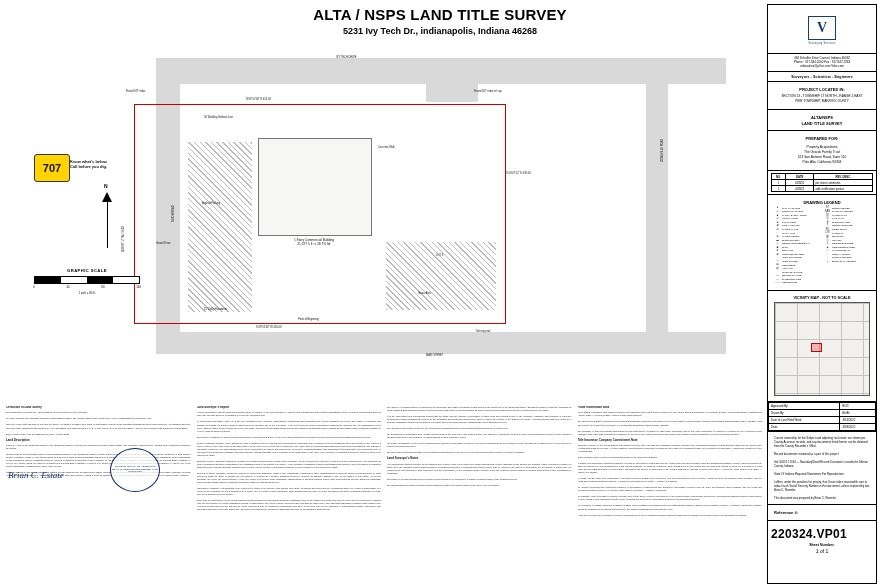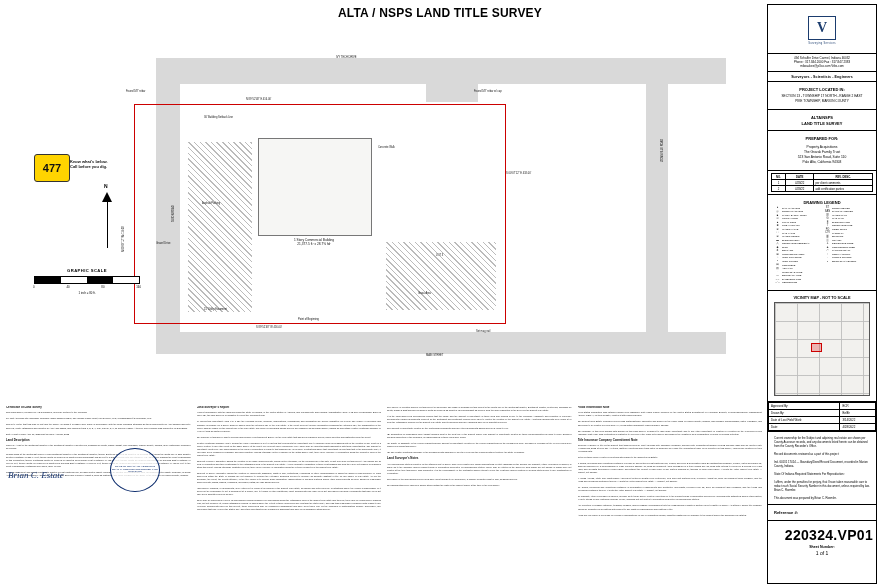--- a/index.html
+++ b/index.html
@@ -22,21 +22,21 @@
   }
   
   .title-area {
     position: absolute;
     left: 230px;
     top: 6px;
     width: 420px;
     text-align: center;
   }
   .title-main {
-    font-size: 12px;
+    font-size: 15px;
     font-weight: bold;
     letter-spacing: .2px;
     color: #000;
   }
   .title-sub {
     font-size: 9px;
     font-weight: bold;
     margin-top: 3px;
     color: #000;
   }
@@ -192,23 +192,23 @@
     font-size: 2.8px;
     line-height: 1.45;
     padding: 2px 3px;
   }
   .ref-line {
     font-size: 4px;
     font-weight: bold;
     padding: 3px;
   }
   .proj-num {
-    font-size: 14px;
-    font-weight: bold;
-    text-align: right;
+    font-size: 12px;
+    font-weight: bold;
+    text-align: left;
     padding: 4px 0 2px;
     letter-spacing: .3px;
   }
   .sheet-num {
     font-size: 3.6px;
     font-weight: bold;
     text-align: center;
     padding-bottom: 1px;
   }
   .sheet-count {
@@ -399,20 +399,21 @@
     color: #12306b;
   }
 </style>
 </head>
 <body>
 
 <div class="sheet">
 
   <div class="title-area">
     <div class="title-main">ALTA / NSPS LAND TITLE SURVEY</div>
+    <div class="title-sub">5231 Ivy Tech Dr., indianapolis, Indiana 46268</div>
   </div>
 
   <div class="right-panel">
 
     <div class="logo-box">
       <div class="logo-mark">V</div>
       <div class="logo-cap">Surveying Services</div>
     </div>
 
     <div class="addr-block">
@@ -710,21 +711,21 @@
     <div class="mapnote" style="left:120px; top:48px;">Found 5/8" rebar</div>
     <div class="mapnote" style="left:468px; top:48px;">Found 5/8" rebar w/ cap</div>
     <div class="mapnote" style="left:470px; top:288px;">Set mag nail</div>
     <div class="mapnote" style="left:198px; top:74px;">30' Building Setback Line</div>
     <div class="mapnote" style="left:198px; top:266px;">15' Utility Easement</div>
     <div class="mapnote" style="left:196px; top:160px;">Asphalt Parking</div>
     <div class="mapnote" style="left:372px; top:104px;">Concrete Walk</div>
     <div class="mapnote" style="left:412px; top:250px;">Grass Area</div>
     <div class="mapnote" style="left:150px; top:200px;">Gravel Drive</div>
 
-    <div class="badge811">477</div>
+    <div class="badge811">707</div>
     <div class="badge811-txt">
       <div>Know what's below.</div>
       <div>Call before you dig.</div>
     </div>
 
     <div class="north">
       <div class="head"></div>
       <div class="stem"></div>
       <div class="lbl">N</div>
     </div>

